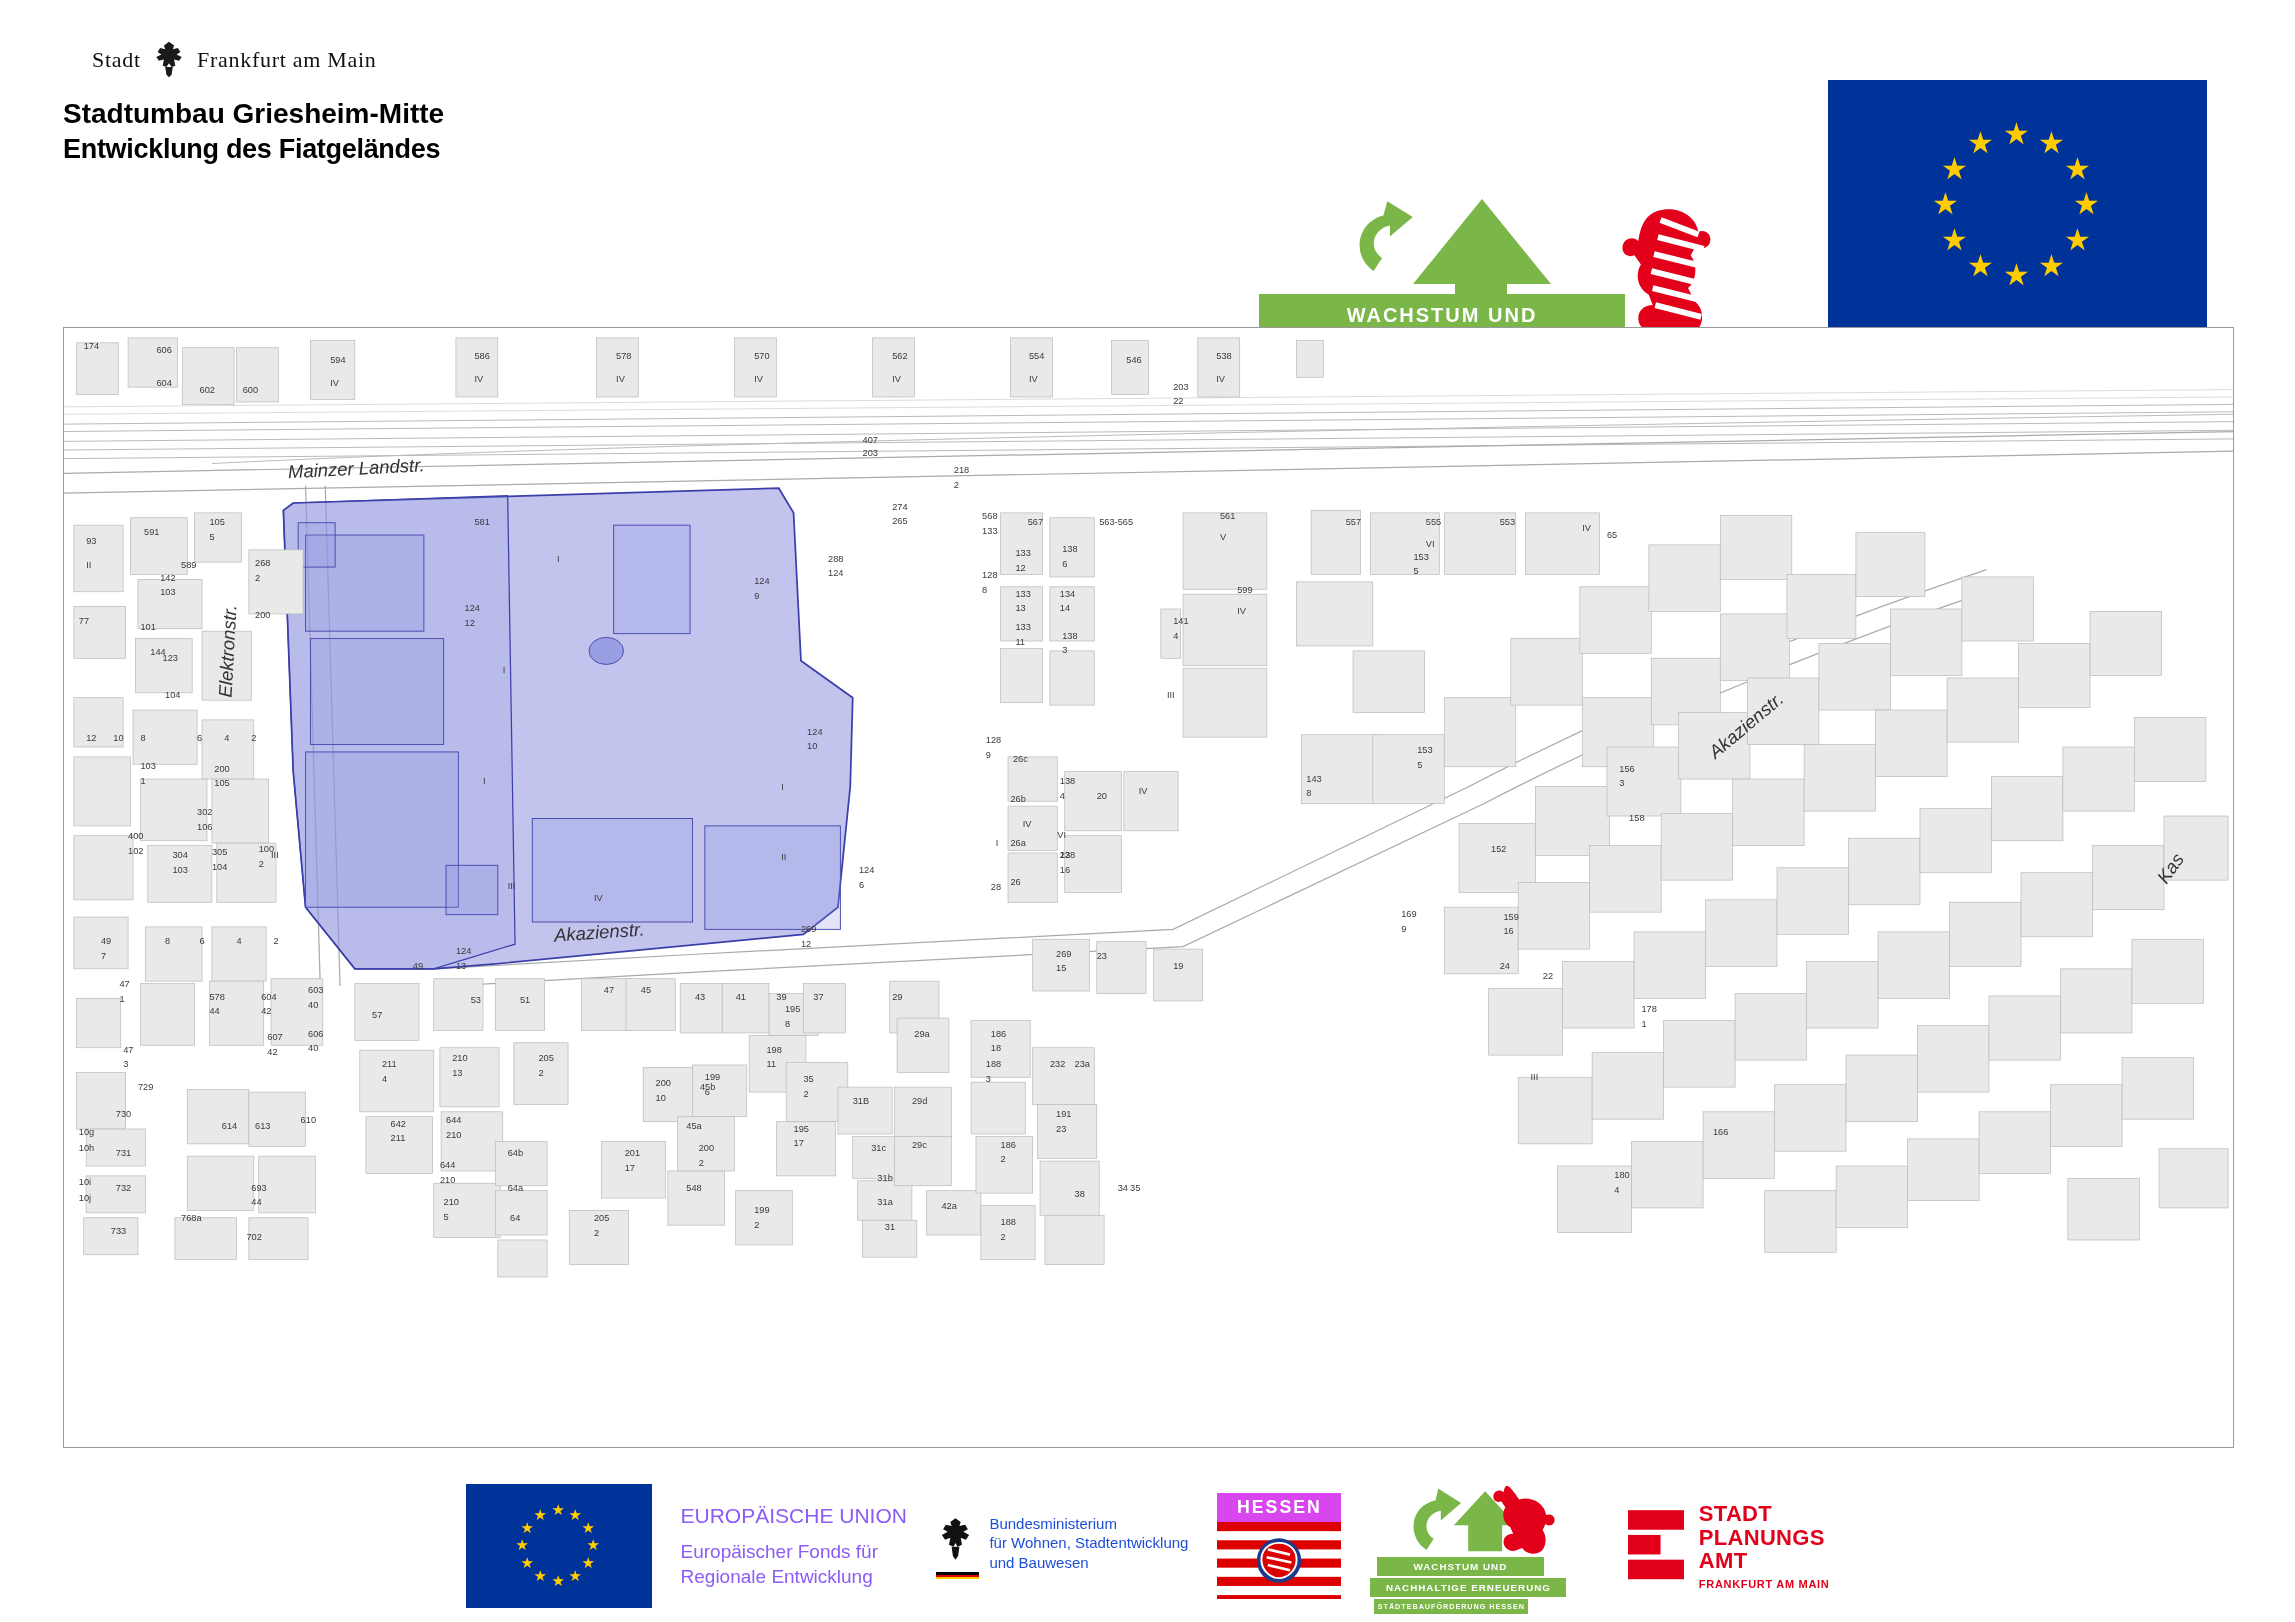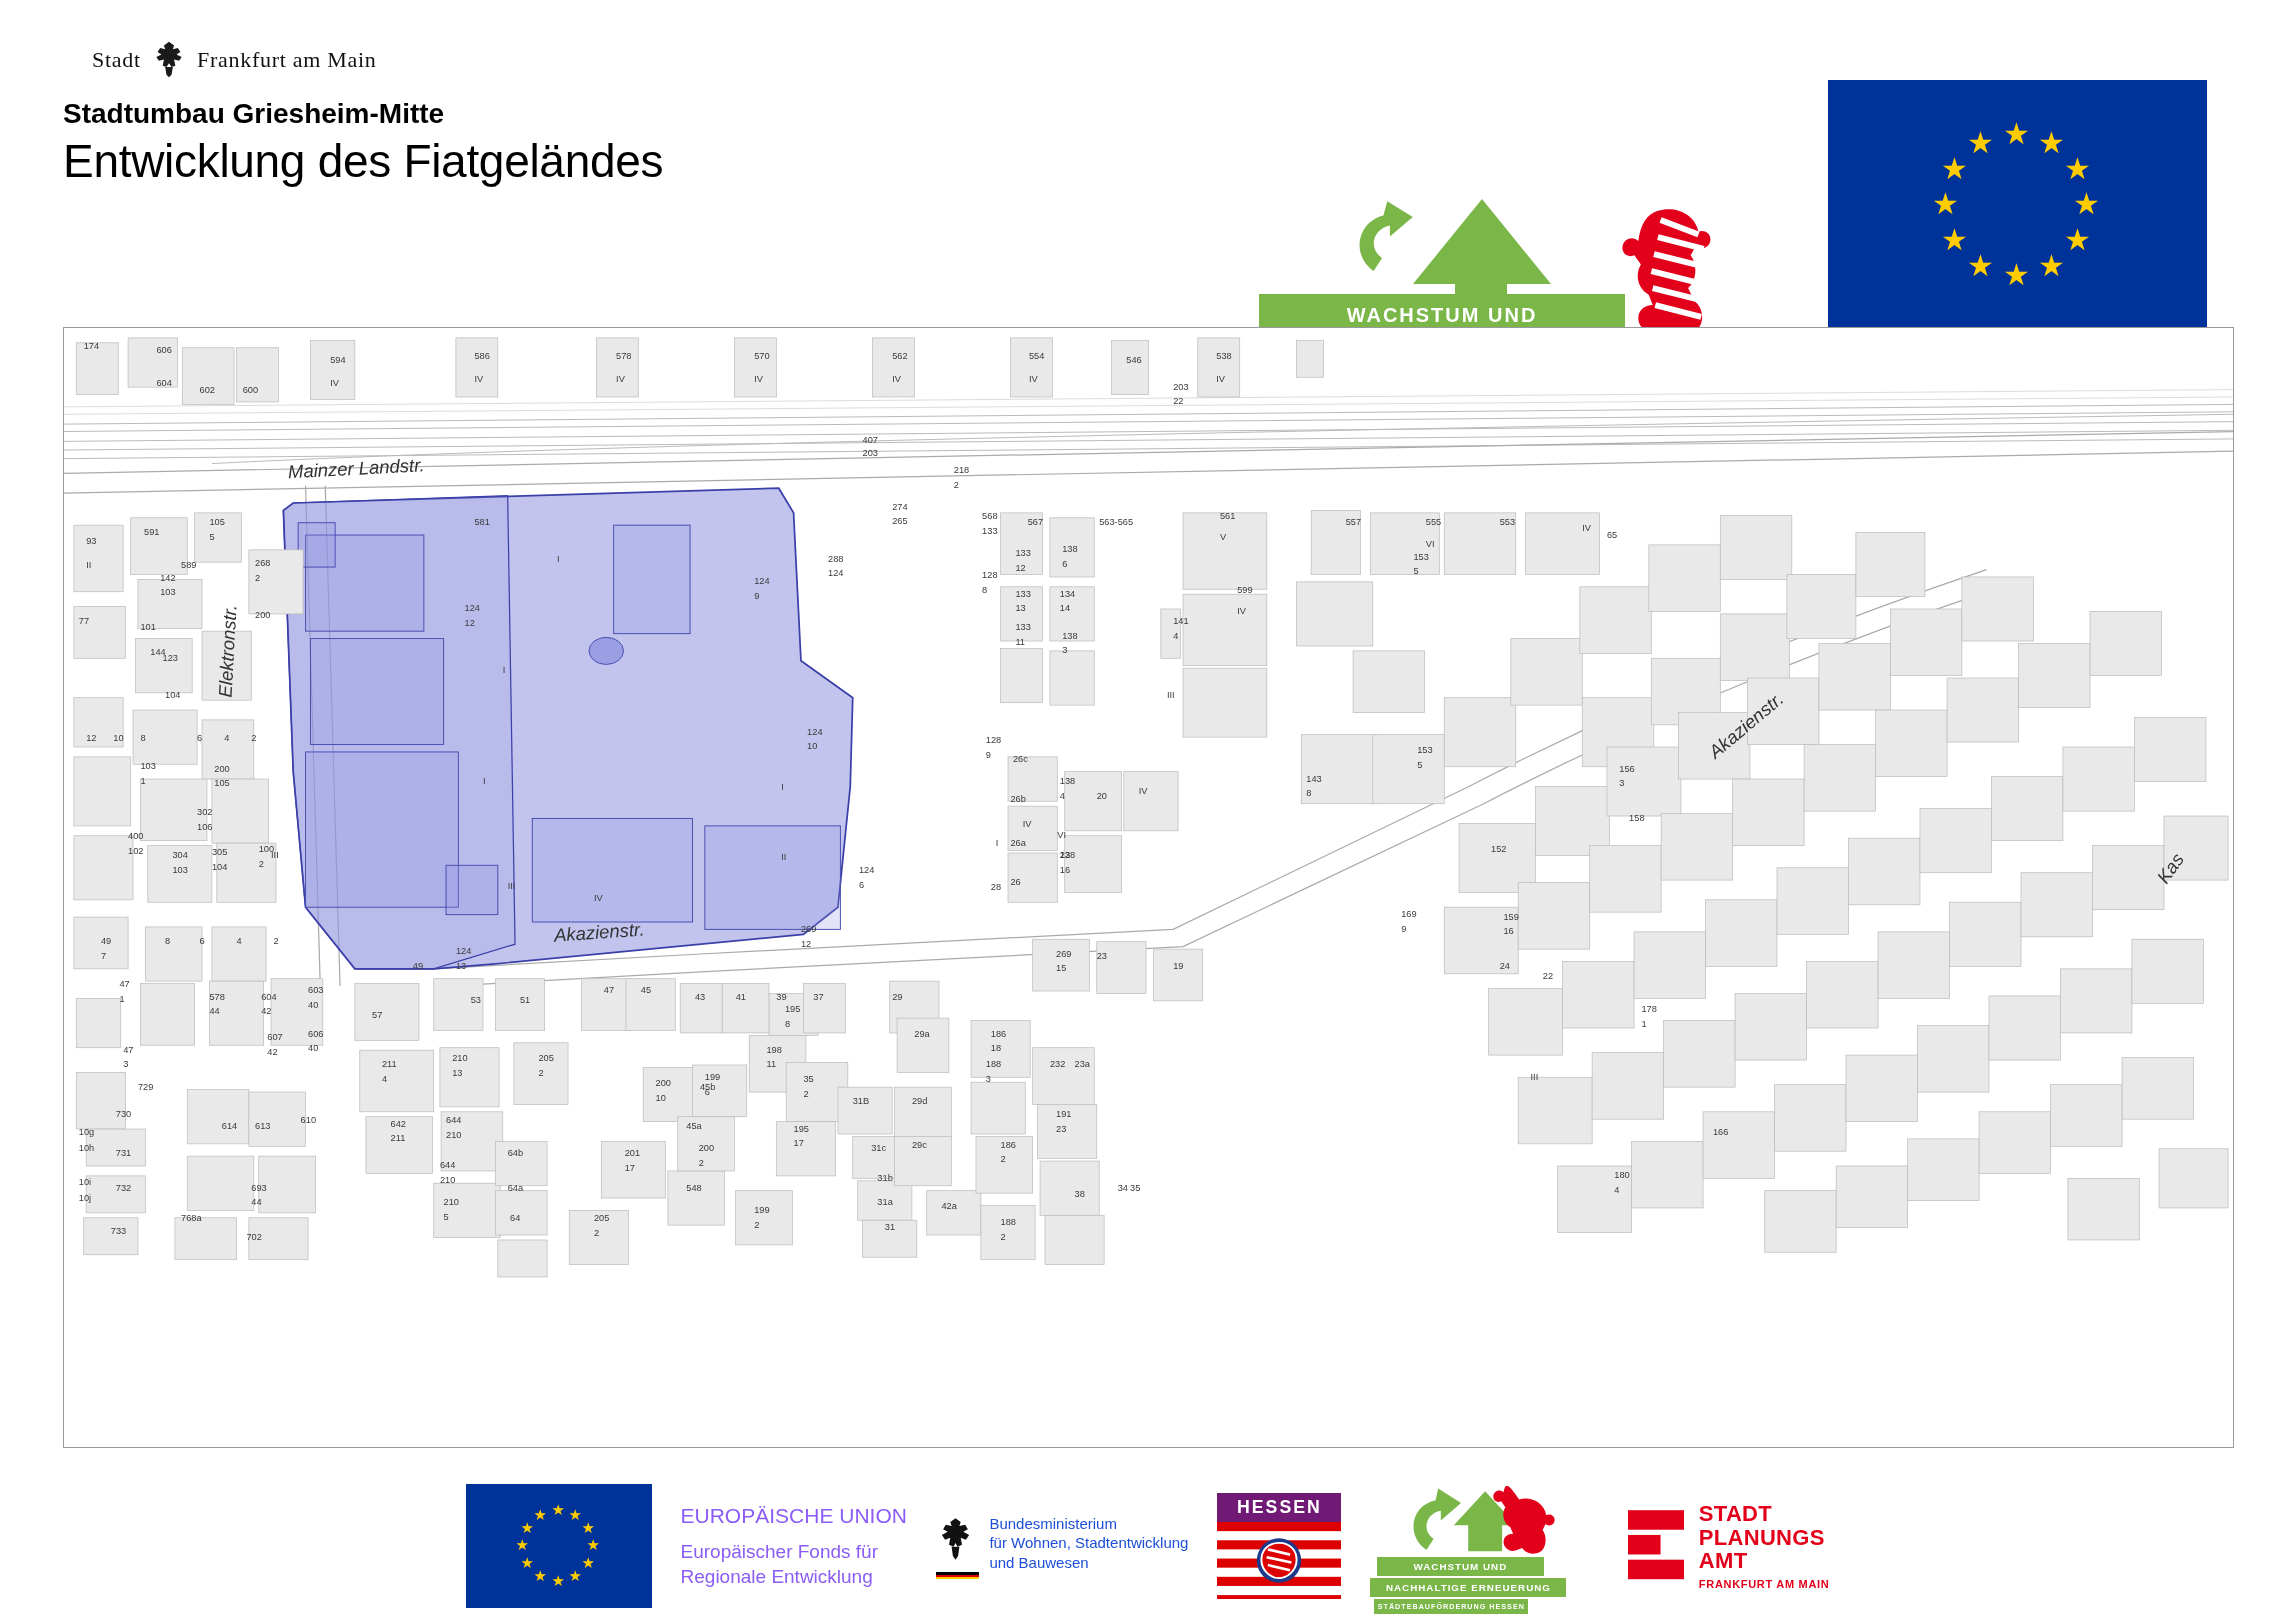--- a/index.html
+++ b/index.html
@@ -44,22 +44,22 @@
     top: 98px;
   }
   .title-sub {
     font-size: 28px;
     font-weight: bold;
     letter-spacing: 0px;
     color: #000;
     margin-bottom: 3.9px;
   }
   .title-main {
-    font-size: 46px;
-    font-weight: normal;
+    font-size: 27px;
+    font-weight: bold;
     color: #000;
     letter-spacing: -0.3px;
   }
 
   
   .wachstum-logo {
     position: absolute;
     left: 1246px;
     top: 98px;
     width: 484px;
@@ -178,21 +178,21 @@
     display: flex; align-items: flex-start; gap: 10.5px;
   }
   .f-bmwsb .bund-eagle { width: 39px; height: 50px; }
   .f-bmwsb .bmwsb-text { font-size: 15px; line-height: 1.3; color: #1d4ed8; }
   .f-bmwsb .flagbar { width: 43px; height: 6.5px; margin-top: 6.5px; }
 
   .f-hessen {
     width: 124px;
   }
   .f-hessen .hlabel {
-    background: #701a75; color: #fff; font-size: 17.7px; font-weight: bold;
+    background: #d946ef; color: #fff; font-size: 17.7px; font-weight: bold;
     letter-spacing: 2px; text-align: center; padding: 3.9px 0;
   }
   .f-hessen .hstripes { height: 77px; position: relative; }
 
   .f-stb { display: flex; flex-direction: column; align-items: center; width: 154px; }
   .f-stb .stb-text { font-size: 13.7px; font-weight: bold; text-align: center; line-height: 1.2; color:#111; }
   .f-stb .stb-sub { font-size: 8.5px; text-align: center; color: #333; margin-top: 3.9px; }
 
   .f-wachstum { position: relative; width: 229px; height: 121px; }
   .f-wachstum .banner1,

